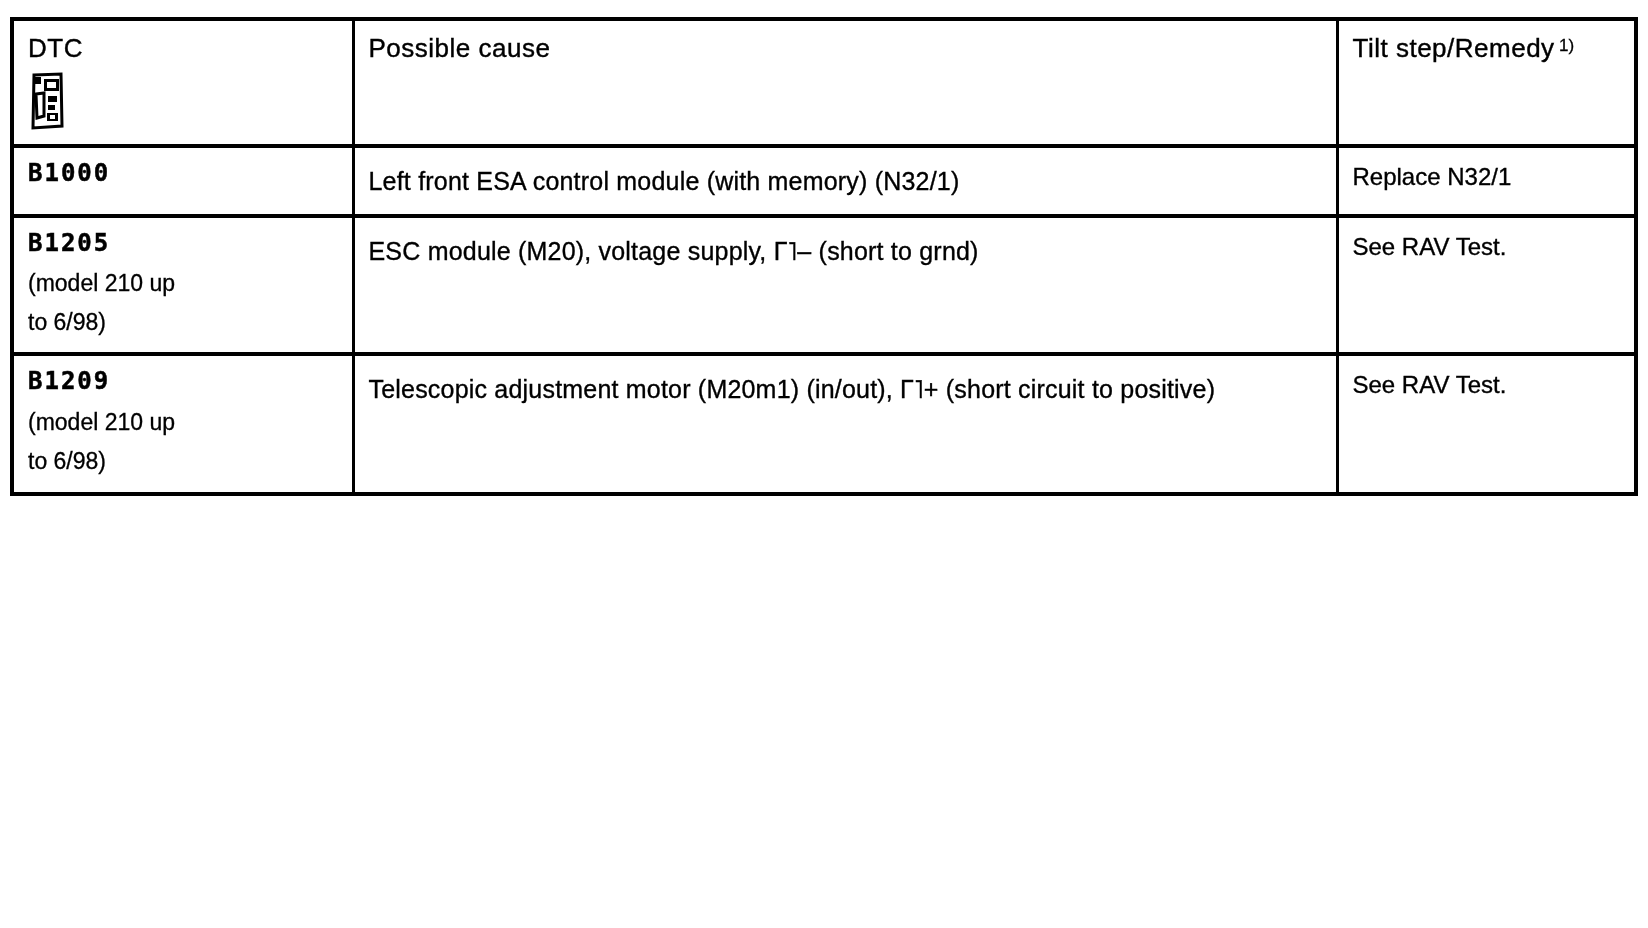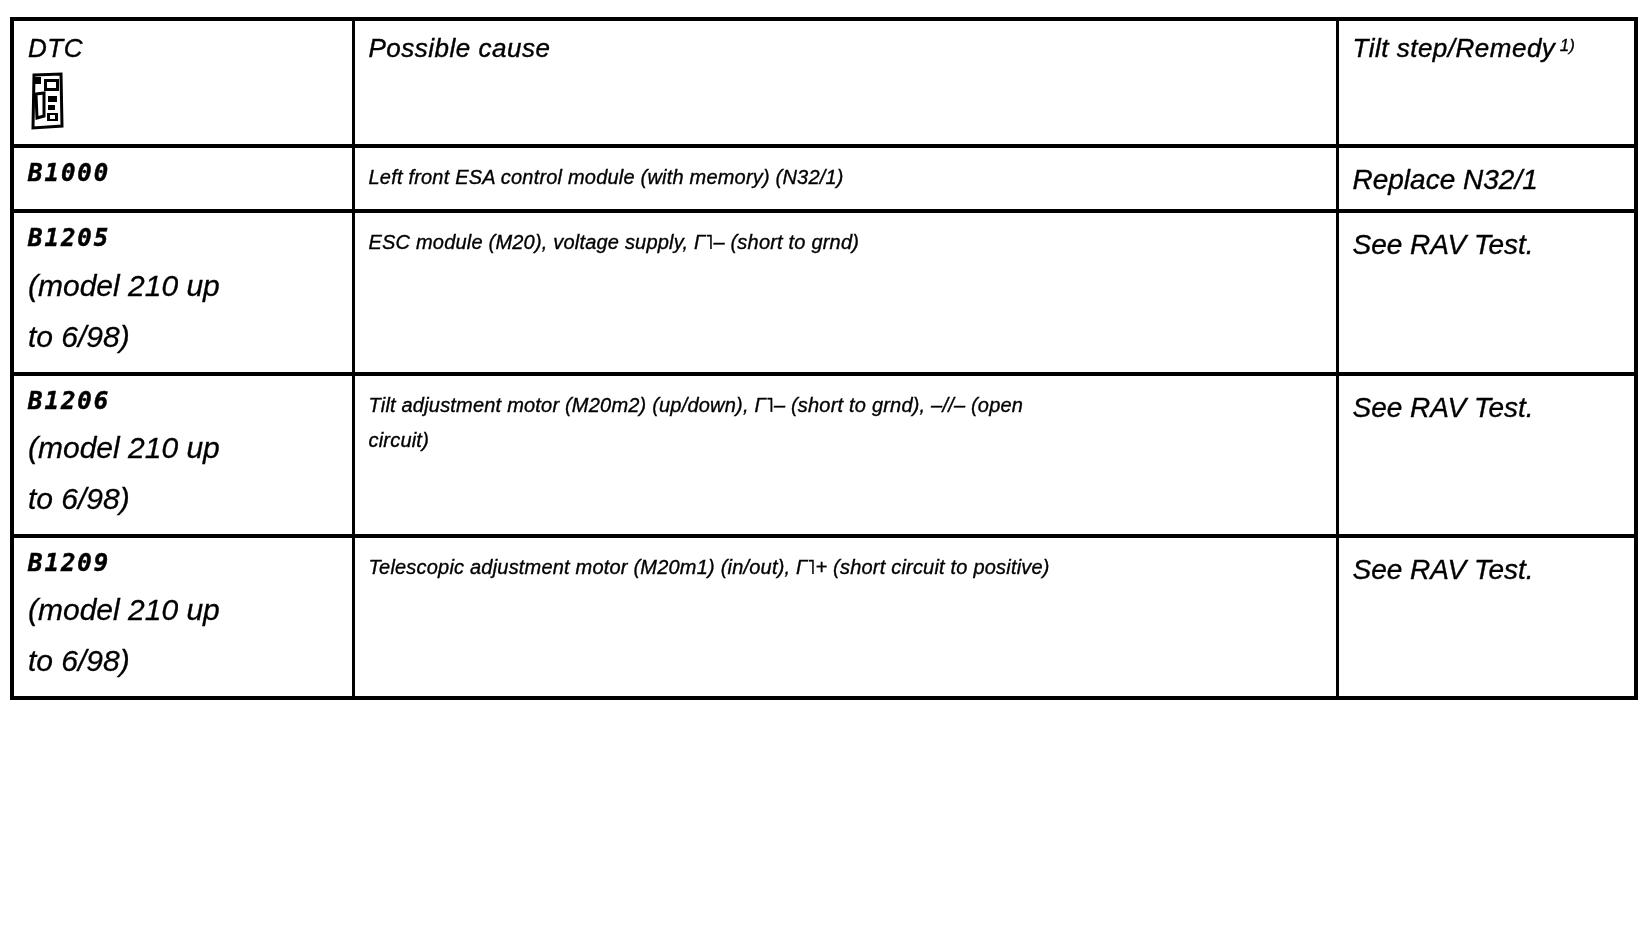--- a/index.html
+++ b/index.html
@@ -27,21 +27,20 @@
   table.dtc-table th,
   table.dtc-table td {
     border-left: 3px solid #000000;
     border-right: 3px solid #000000;
     border-top: 4px solid #000000;
     border-bottom: 4px solid #000000;
     vertical-align: top;
     padding: 12px 14px 10px 14px;
     text-align: left;
     font-weight: normal;
-    font-style: italic;
   }
   col.c-dtc    { width: 341px; }
   col.c-cause  { width: 984px; }
   col.c-remedy { width: 299px; }
 
   .hdr-label {
     font-size: 26px;
     letter-spacing: 0.5px;
     -webkit-text-stroke: 0.4px #000;
   }
@@ -57,34 +56,34 @@
   .dtc-code {
     font-family: "DejaVu Sans Mono", monospace;
     font-weight: bold;
     font-size: 24px;
     letter-spacing: 2px;
     line-height: 1.1;
     margin-bottom: 8px;
     -webkit-text-stroke: 0.5px #000;
   }
   .dtc-model {
-    font-size: 30px;
+    font-size: 23px;
     line-height: 1.7;
     white-space: pre-line;
     -webkit-text-stroke: 0.3px #000;
   }
   .cell-text {
-    font-size: 20px;
+    font-size: 25px;
     line-height: 1.75;
     white-space: pre-line;
     letter-spacing: 0.2px;
     -webkit-text-stroke: 0.35px #000;
   }
   .remedy-text {
-    font-size: 28px;
+    font-size: 24px;
     line-height: 1.4;
     -webkit-text-stroke: 0.35px #000;
   }
   tr.r-header  { height: 114px; }
   tr.r-b1000   { height: 61px;  }
   tr.r-b1205   { height: 133px; }
   tr.r-b1206   { height: 142px; }
   tr.r-b1207   { height: 139px; }
   tr.r-b1208   { height: 139px; }
   tr.r-b1209   { height: 140px; }
@@ -148,34 +147,20 @@
 to 6/98)</div>
       </td>
       <td>
         <div class="cell-text">ESC module (M20), voltage supply, Γ˥– (short to grnd)</div>
       </td>
       <td>
         <div class="remedy-text">See RAV Test.</div>
       </td>
     </tr>
 
-    <tr class="r-b1206">
-      <td>
-        <div class="dtc-code">B1206</div>
-        <div class="dtc-model">(model 210 up
-to 6/98)</div>
-      </td>
-      <td>
-        <div class="cell-text">Tilt adjustment motor (M20m2) (up/down), Γ˥– (short to grnd), –//– (open
-circuit)</div>
-      </td>
-      <td>
-        <div class="remedy-text">See RAV Test.</div>
-      </td>
-    </tr>
 
 
 
     <tr class="r-b1209">
       <td>
         <div class="dtc-code">B1209</div>
         <div class="dtc-model">(model 210 up
 to 6/98)</div>
       </td>
       <td>

